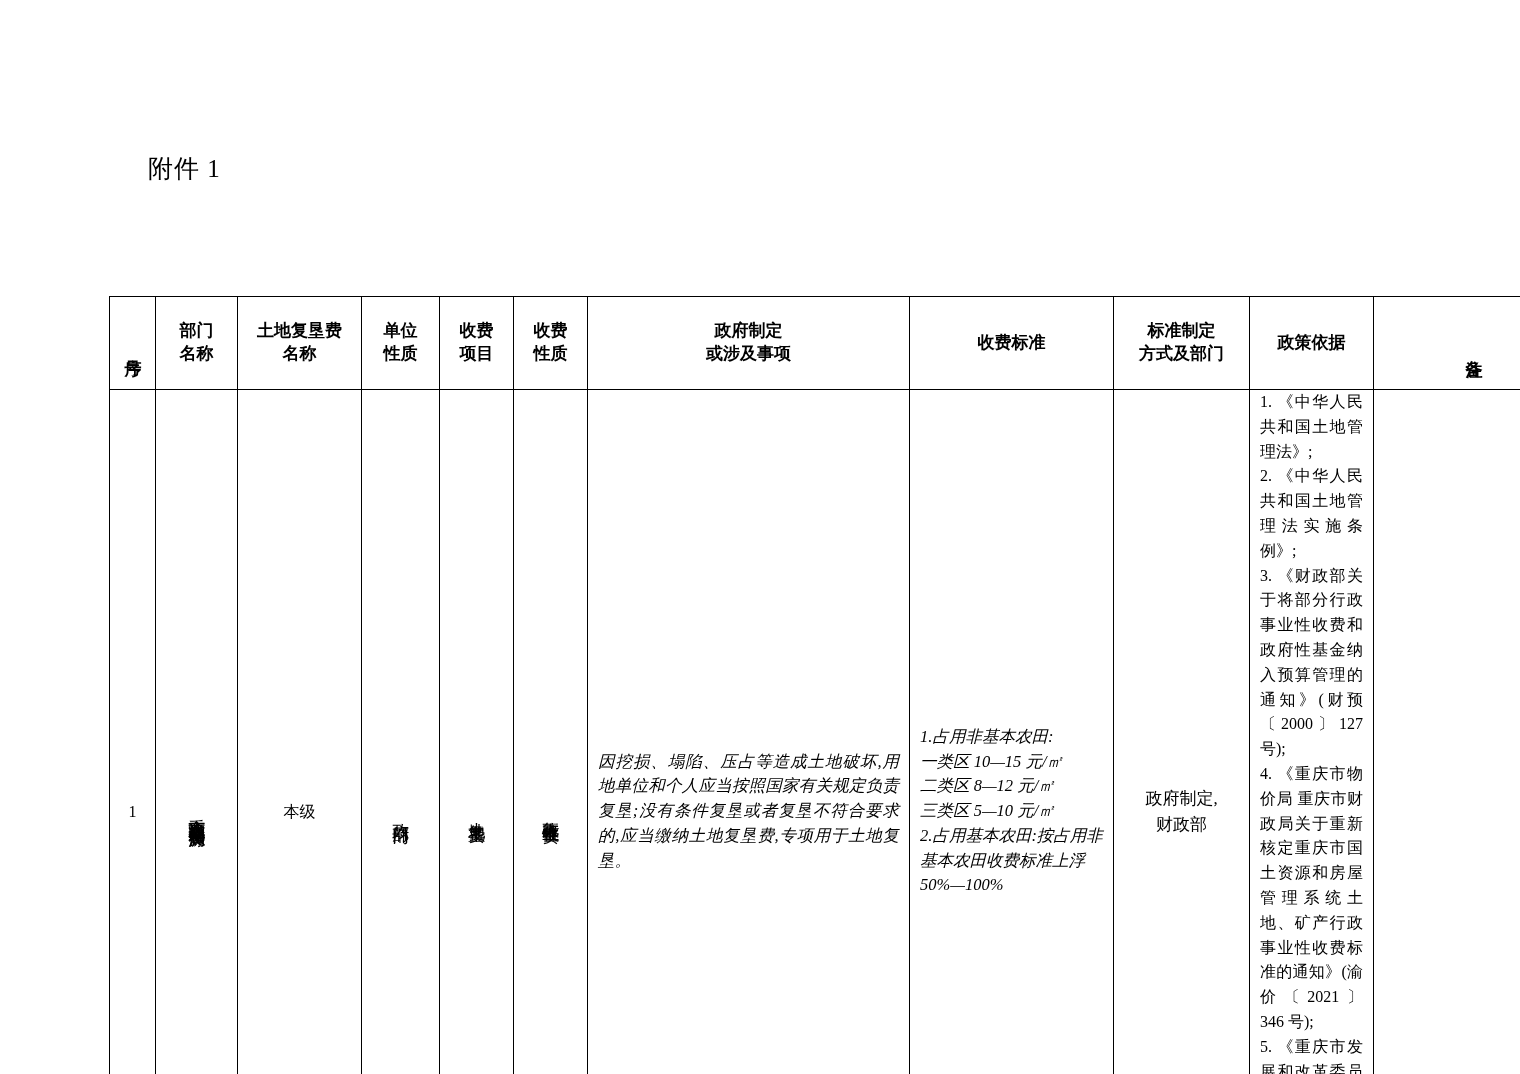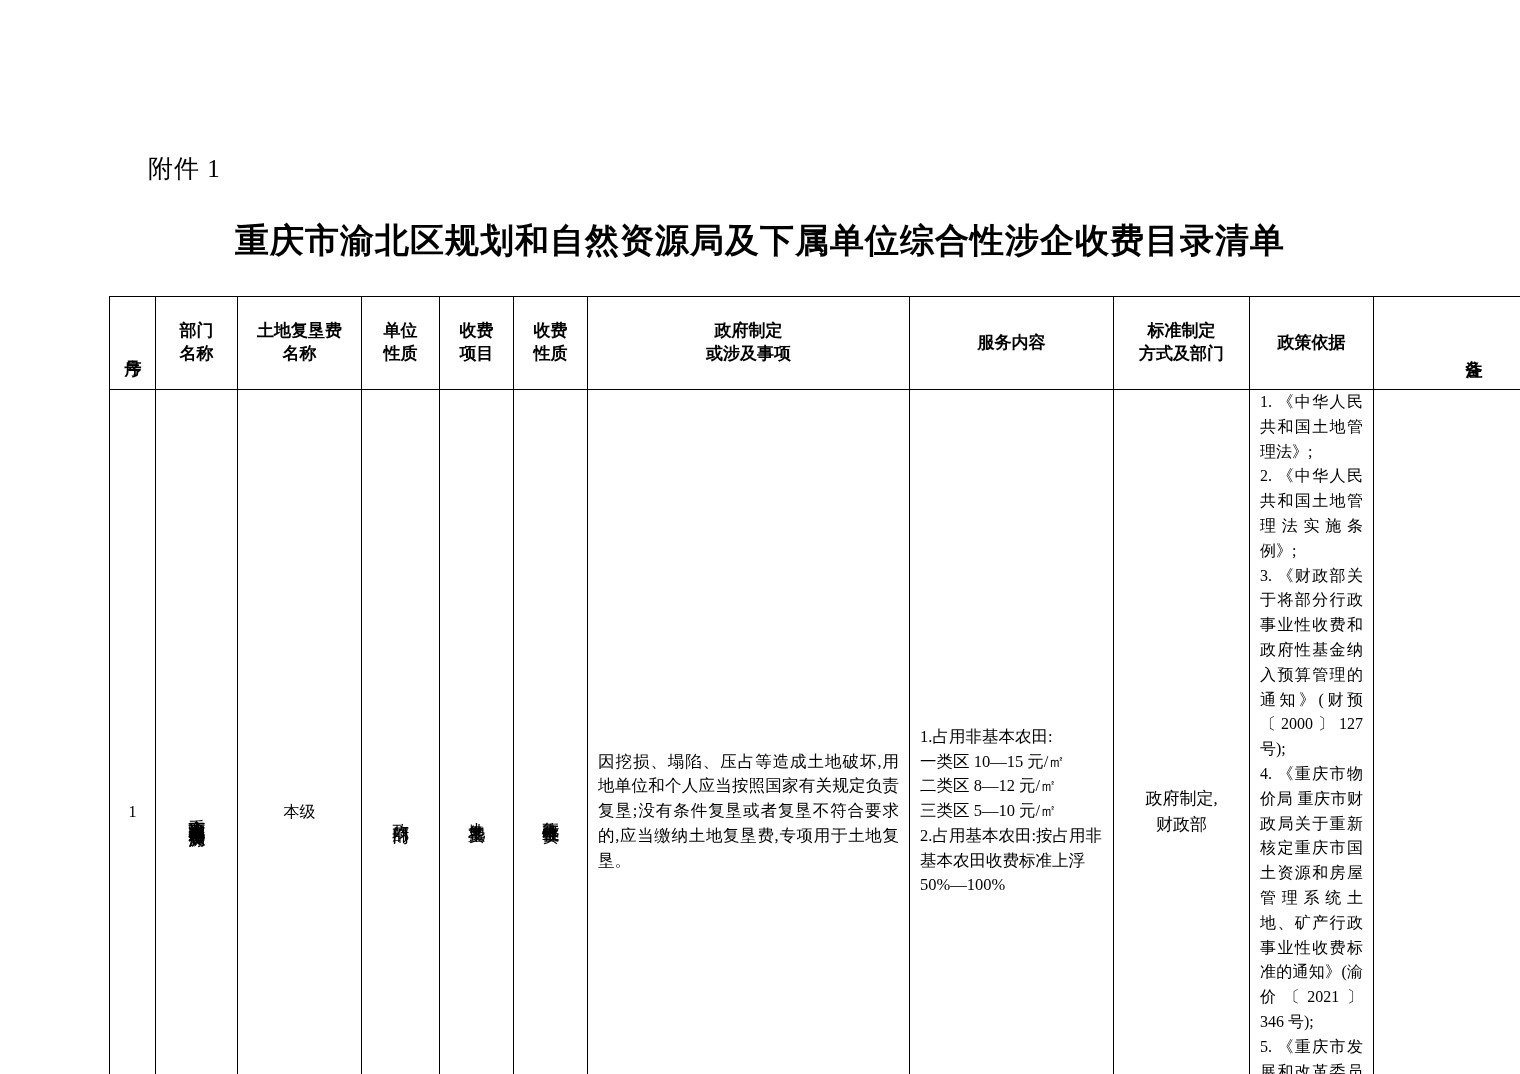--- a/index.html
+++ b/index.html
@@ -80,20 +80,21 @@
     font-size: 17px;
     margin: 0 auto;
     max-height: 470px;
   }
   .ltext {
     text-align: left;
     font-size: 16.5px;
     line-height: 1.5;
     padding: 0 10px;
     white-space: pre-line;
+    font-style: italic;
   }
   .ltext.justify {
     text-align: justify;
     text-justify: inter-ideograph;
   }
   .ctext {
     font-size: 17px;
     line-height: 1.5;
     white-space: pre-line;
   }
@@ -114,21 +115,20 @@
     letter-spacing: 1px;
   }
 </style>
 </head>
 <body>
 
 <div class="page">
 
   <div class="attach-label">附件 1</div>
 
-  <div class="doc-title">重庆市渝北区规划和自然资源局及下属单位综合性涉企收费目录清单</div>
 
   <table class="main">
     <colgroup>
       <col style="width:46px">
       <col style="width:82px">
       <col style="width:124px">
       <col style="width:78px">
       <col style="width:74px">
       <col style="width:74px">
       <col style="width:322px">
@@ -146,21 +146,21 @@
         <th class="hdr-2line">土地复垦费
 名称</th>
         <th class="hdr-2line">单位
 性质</th>
         <th class="hdr-2line">收费
 项目</th>
         <th class="hdr-2line">收费
 性质</th>
         <th class="hdr-2line">政府制定
 或涉及事项</th>
-        <th>服务内容</th>
+        <th>收费标准</th>
         <th class="hdr-2line">标准制定
 方式及部门</th>
         <th>政策依据</th>
         <th><span class="narrow-vert">备注</span></th>
       </tr>
     </thead>
     <tbody>
       <tr>
         <td class="body-cell">1</td>
         <td class="body-cell">

